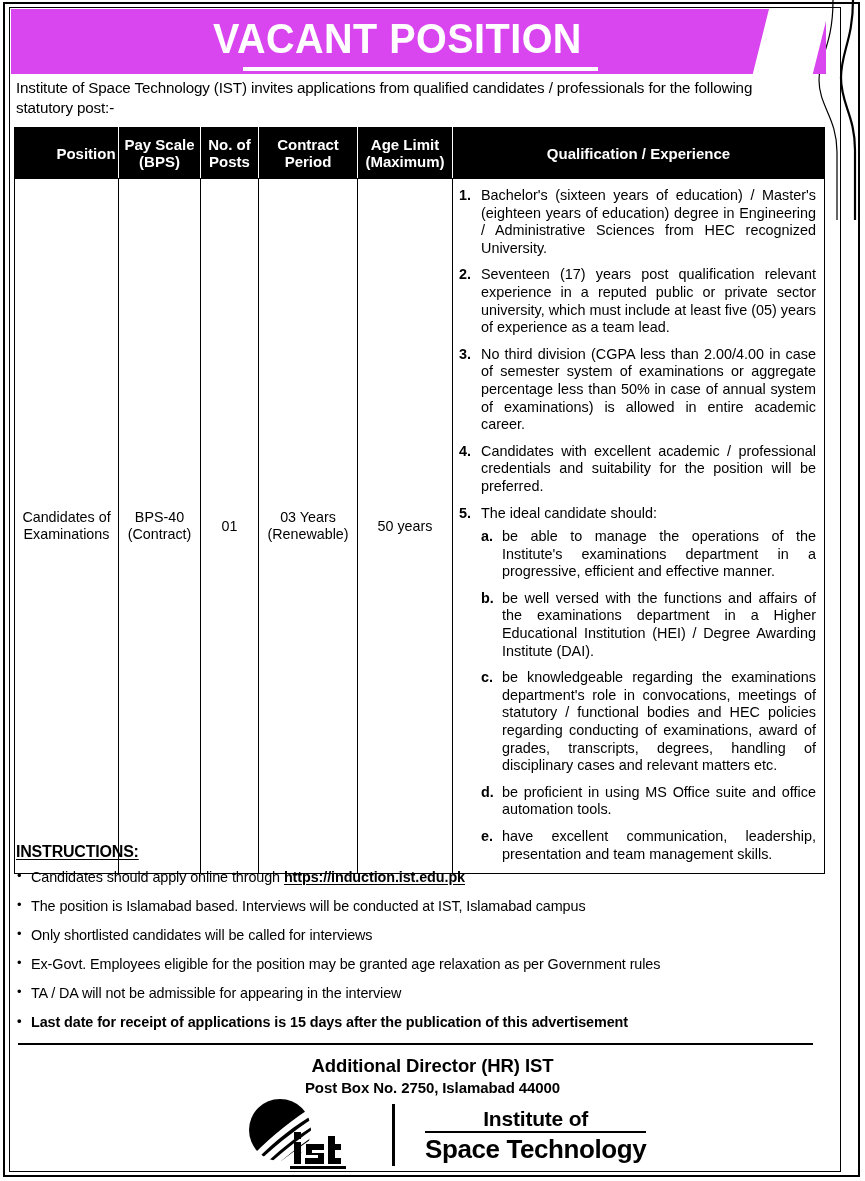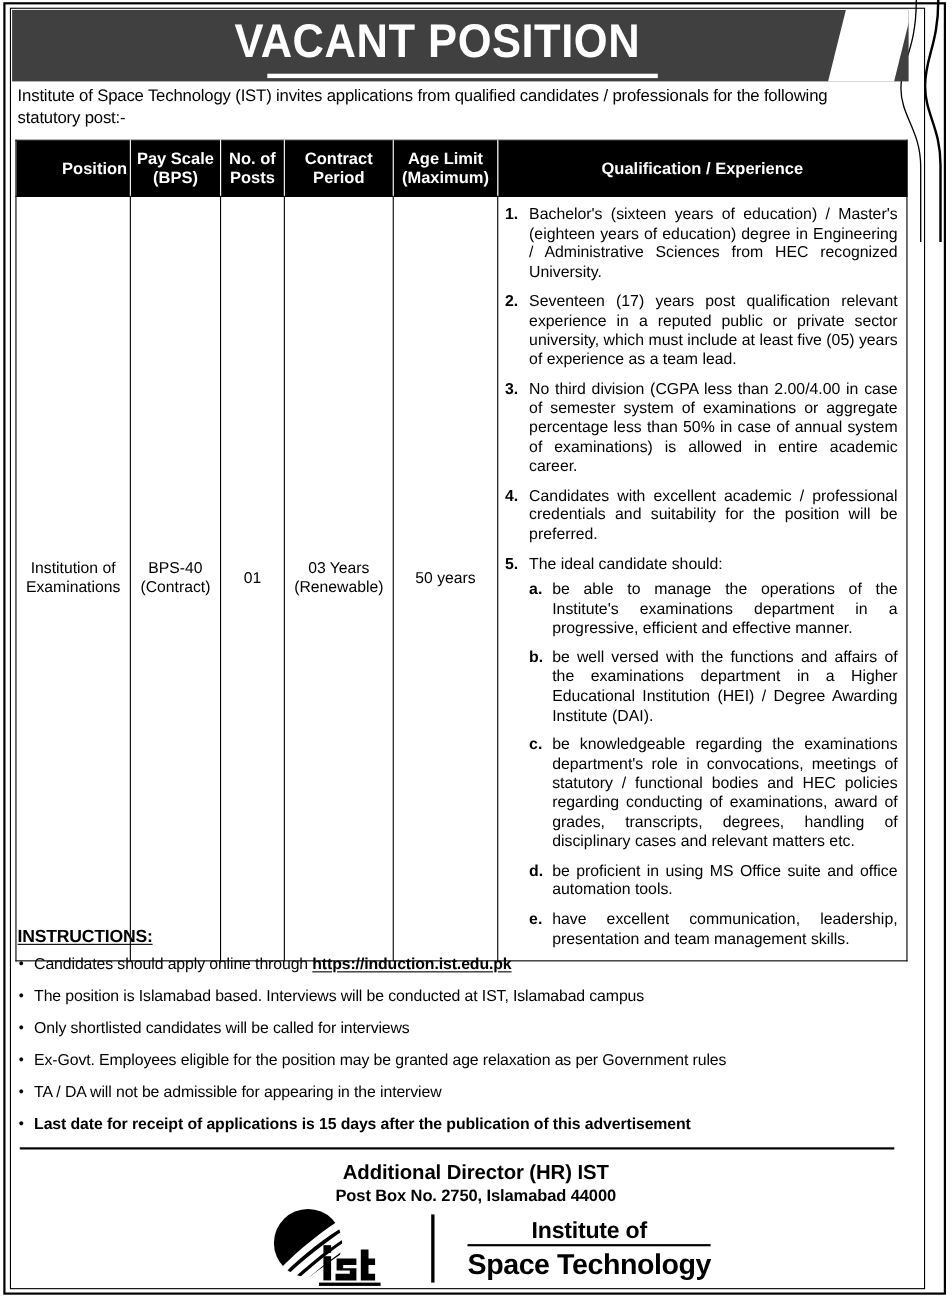--- a/index.html
+++ b/index.html
@@ -54,21 +54,21 @@
     pointer-events: none;
   }
 
   
   .banner {
     position: absolute;
     left: 11px;
     top: 9px;
     width: 815px;
     height: 65px;
-    background: #404040;
+    background: #d946ef;
     overflow: hidden;
   }
   .banner-title {
     position: absolute;
     left: 0;
     right: 42px;
     top: 3px;
     text-align: center;
     color: #ffffff;
     font-size: 43px;
@@ -359,21 +359,21 @@
           <span>(Maximum)</span>
         </th>
         <th>
           <span>Qualification / Experience</span>
         </th>
       </tr>
     </thead>
     <tbody>
       <tr>
         <td>
-          <span>Institution of</span><br>
+          <span>Candidates of</span><br>
           <span>Examinations</span>
         </td>
         <td>
           <span>BPS-40</span><br>
           <span>(Contract)</span>
         </td>
         <td>01</td>
         <td>
           <span>03 Years</span><br>
           <span>(Renewable)</span>

